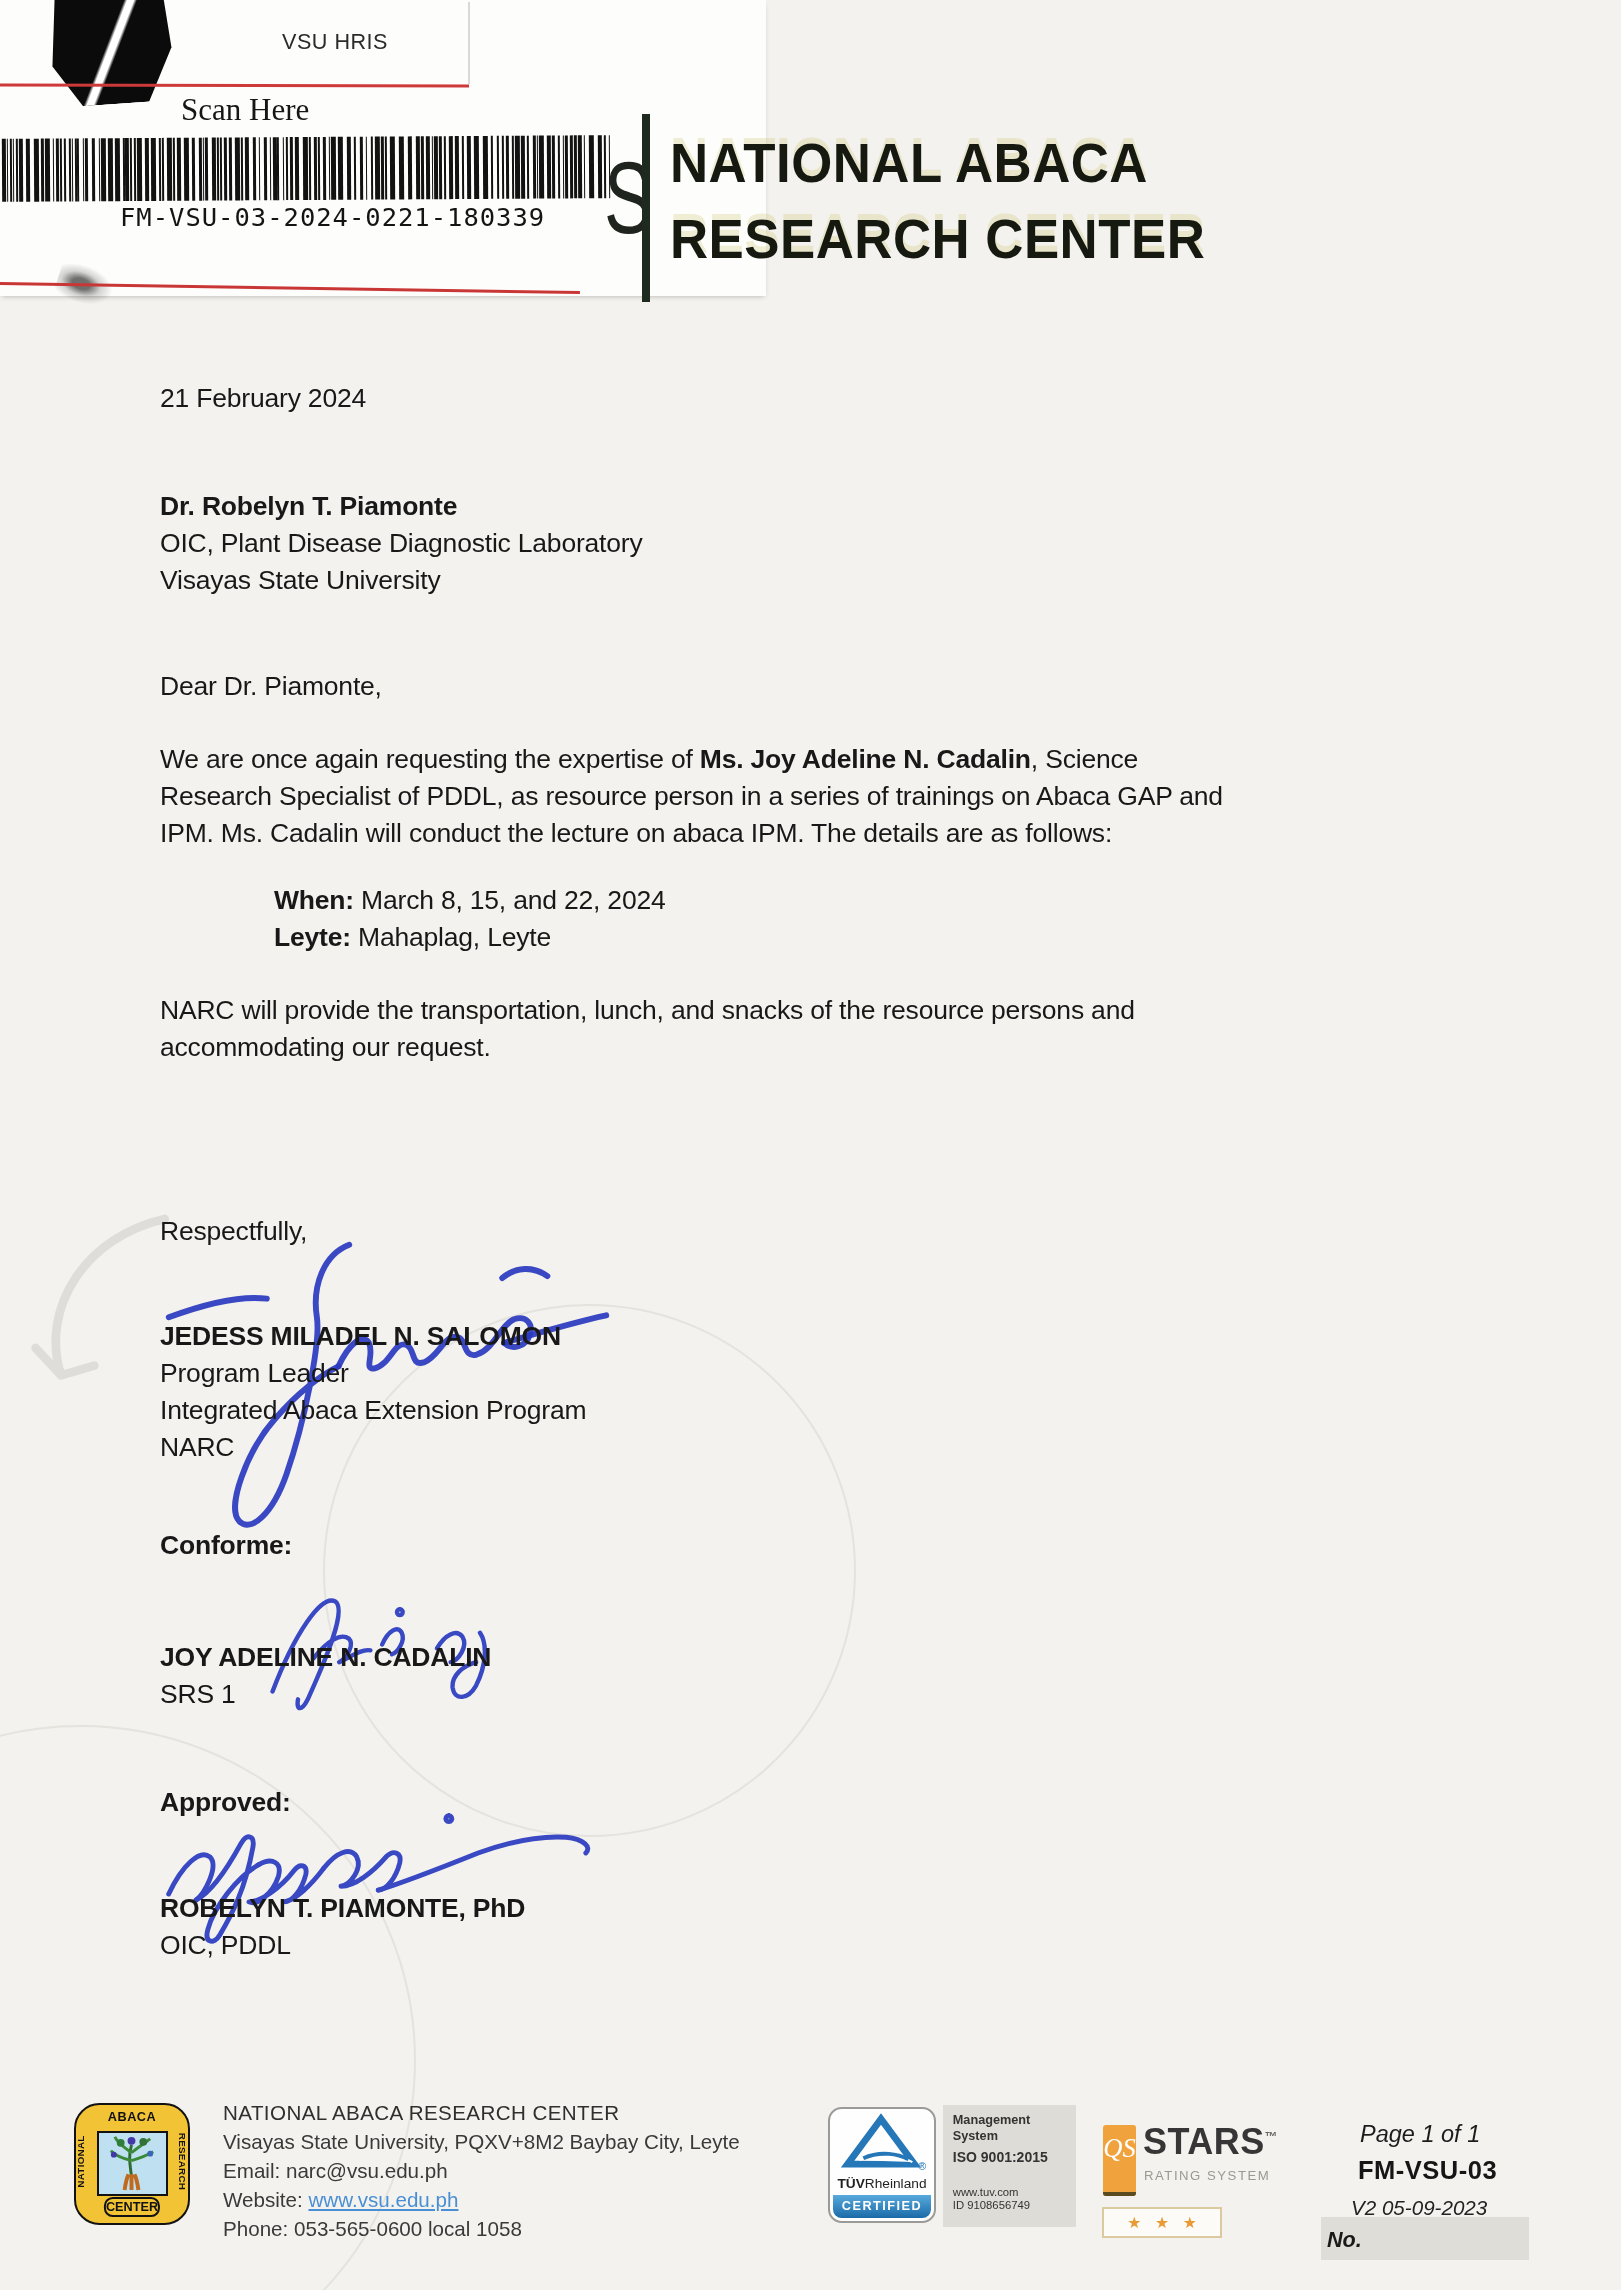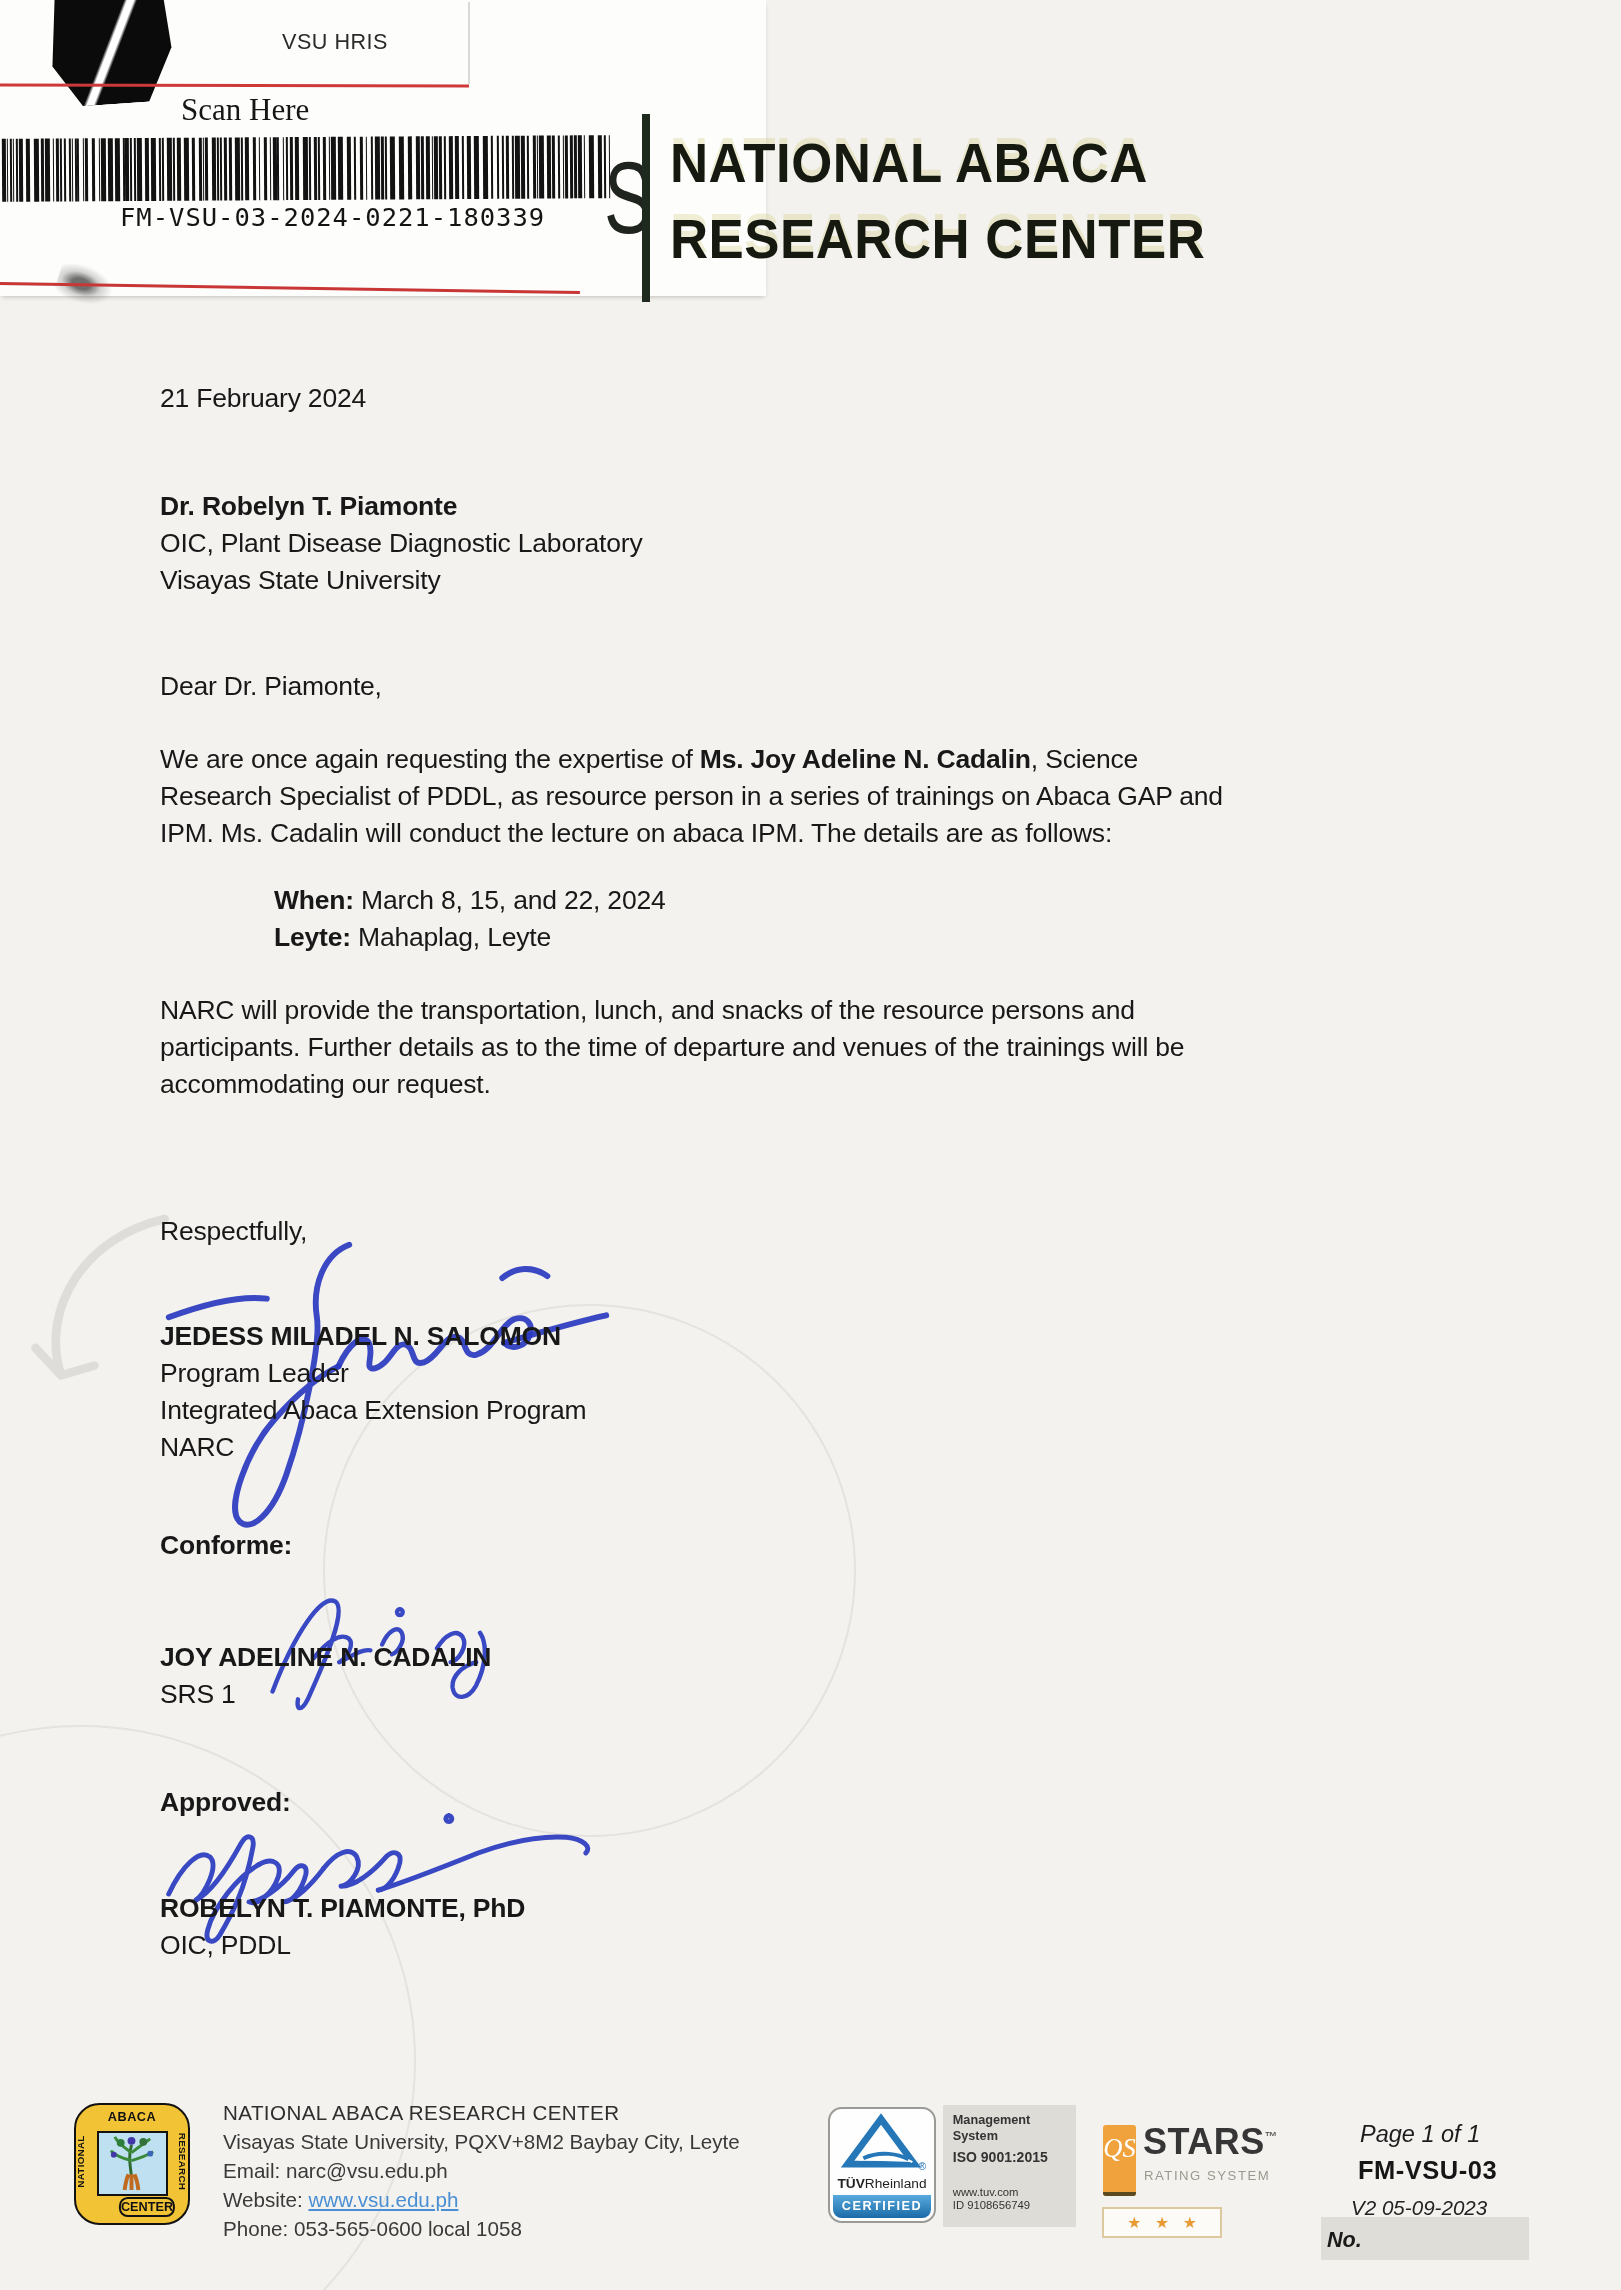--- a/index.html
+++ b/index.html
@@ -41,21 +41,21 @@
   
   .narc-logo{left:74px;top:2103px;width:116px;height:122px;background:#f2c335;
              border:2.9px solid #121212;border-radius:25.5px;box-sizing:border-box;}
   .narc-inner{position:absolute;left:20.6px;top:25.5px;width:71px;height:65px;background:#bfe0f0;
               border:2.5px solid #121212;box-sizing:border-box;}
   .narc-top{position:absolute;left:0;top:4.9px;width:100%;text-align:center;
             font-size:12.7px;font-weight:800;color:#121212;letter-spacing:0.5px;}
   .narc-side{position:absolute;font-size:9.8px;font-weight:800;color:#121212;letter-spacing:0.3px;}
   .narc-bottom{position:absolute;left:50%;bottom:5.9px;transform:translateX(-50%);
                background:#f2c335;border:2.5px solid #121212;border-radius:8.8px;
-               font-size:12.7px;font-weight:800;padding:1px 0;color:#121212;margin-left:15px;}
+               font-size:12.7px;font-weight:800;padding:1px 0;color:#121212;}
   .footer-text{left:223px;top:2098px;font-size:20.6px;line-height:29px;color:#3a3a3a;}
   .footer-text .org{letter-spacing:0.4px;color:#2f2f2f;}
   .weblink{color:#4a8fd4;text-decoration:underline;}
   .tuv{left:828px;top:2107px;width:108px;height:116px;background:#fefefe;
        border:2.9px solid #9a9a96;border-radius:13.7px;box-sizing:border-box;}
   .tuv-brand{position:absolute;left:0;top:67px;width:100%;text-align:center;font-size:13.7px;color:#222;}
   .tuv-band{position:absolute;left:2.9px;right:2.9px;bottom:2.9px;height:23.5px;border-radius:0 0 8.8px 8.8px;
             background:linear-gradient(#58a9dc,#1a6aa8);color:#fff;font-size:12.7px;font-weight:700;
             letter-spacing:1.5px;text-align:center;line-height:23.5px;}
   .tuv-reg{position:absolute;right:7.8px;top:51px;font-size:10.8px;color:#2577b8;}
@@ -241,21 +241,20 @@
   <div>IPM. Ms. Cadalin will conduct the lecture on abaca IPM. The details are as follows:</div>
 </div>
 
 <div class="abs bodytext" style="left:274px;top:882px;">
   <div><span class="b">When:</span><span> March 8, 15, and 22, 2024</span></div>
   <div><span class="b">Leyte:</span><span> Mahaplag, Leyte</span></div>
 </div>
 
 <div class="abs bodytext" style="left:160px;top:992px;">
   <div>NARC will provide the transportation, lunch, and snacks of the resource persons and</div>
-  <div>participants. Further details as to the time of departure and venues of the trainings will be</div>
   <div>accommodating our request.</div>
 </div>
 
 <div class="abs bodytext" style="left:160px;top:1213px;">Respectfully,</div>
 
 <svg class="abs" style="left:157px;top:1227px;" width="461" height="314" viewBox="0 0 470 320">
   <path class="sig" d="M12 92 C 55 76 88 70 112 73"></path>
   <path class="sig" d="M196 18 C 170 28 158 60 163 92 C 167 118 150 200 132 252 C 118 292 96 312 84 300 C 70 286 92 228 120 196 C 142 170 168 150 185 142"></path>
   <path class="sig" d="M185 142 C 196 118 210 108 216 118 C 222 130 210 146 222 144 C 238 140 242 116 254 120 C 264 124 258 142 272 138 C 288 132 292 110 306 112 C 316 114 312 134 326 130 C 344 124 350 100 364 94 C 376 90 384 98 380 110 C 376 122 362 126 354 118"></path>
   <path class="sig" d="M354 118 C 388 108 430 96 458 90"></path>

